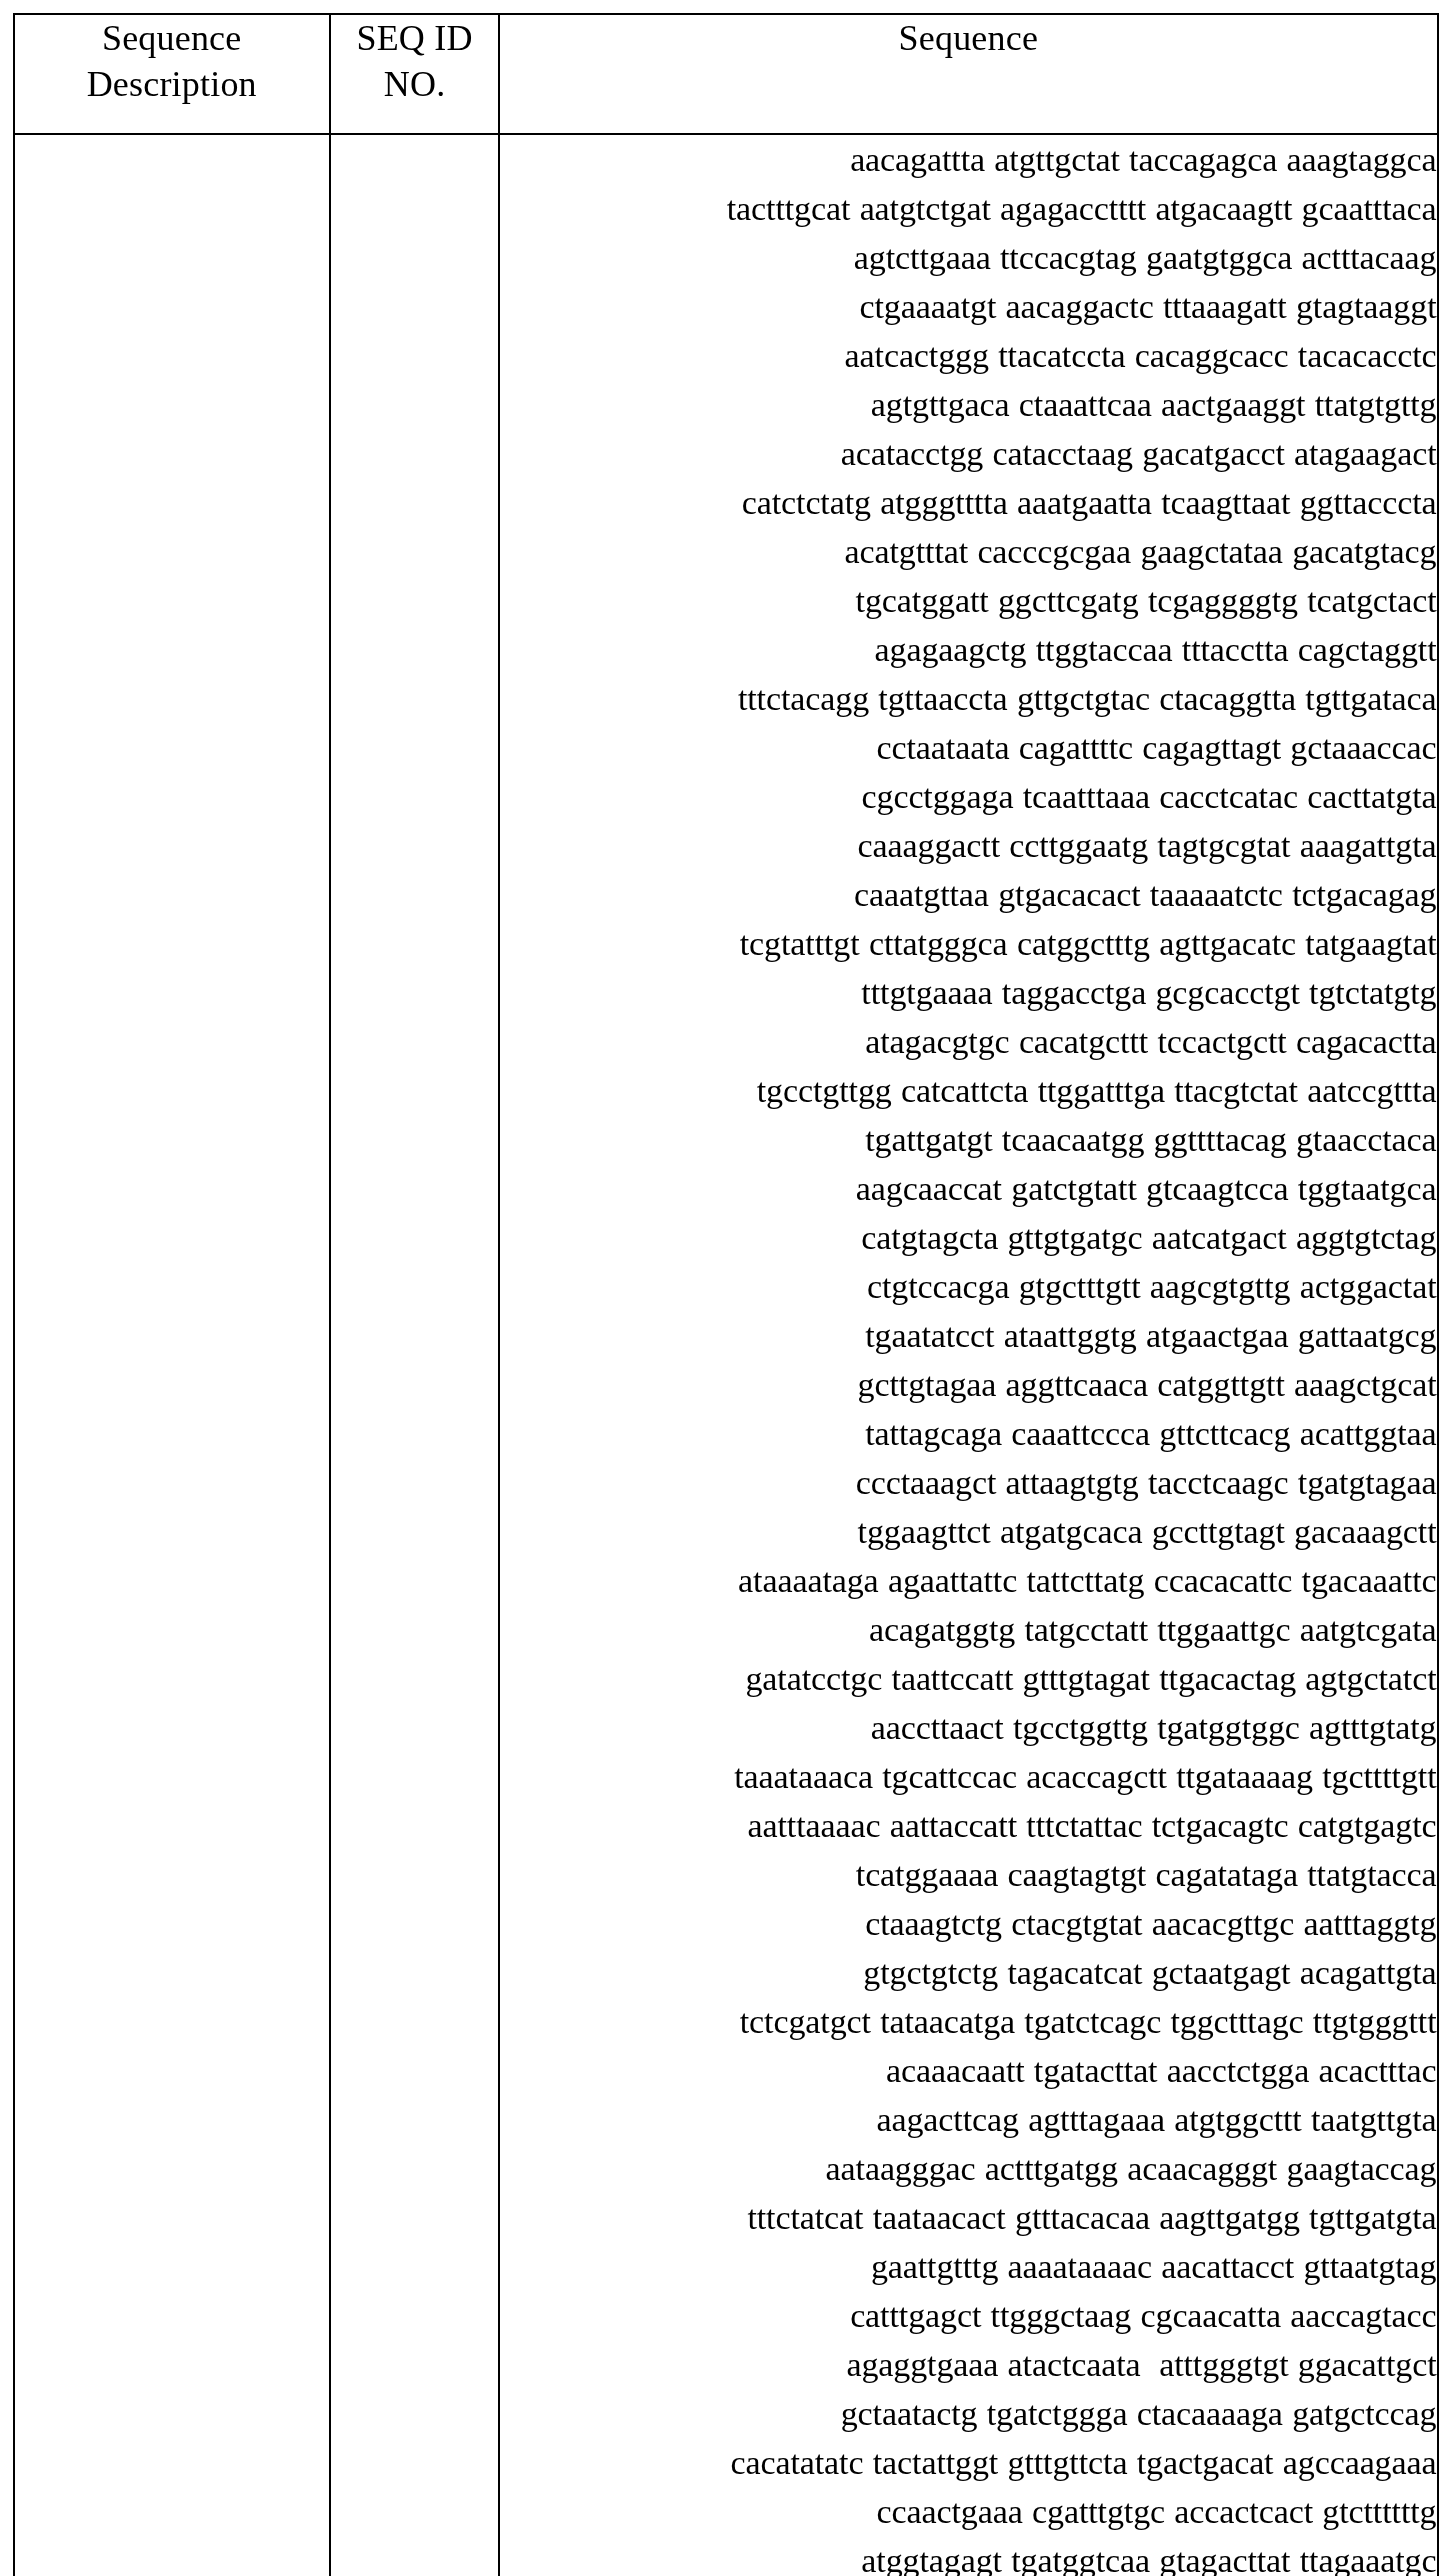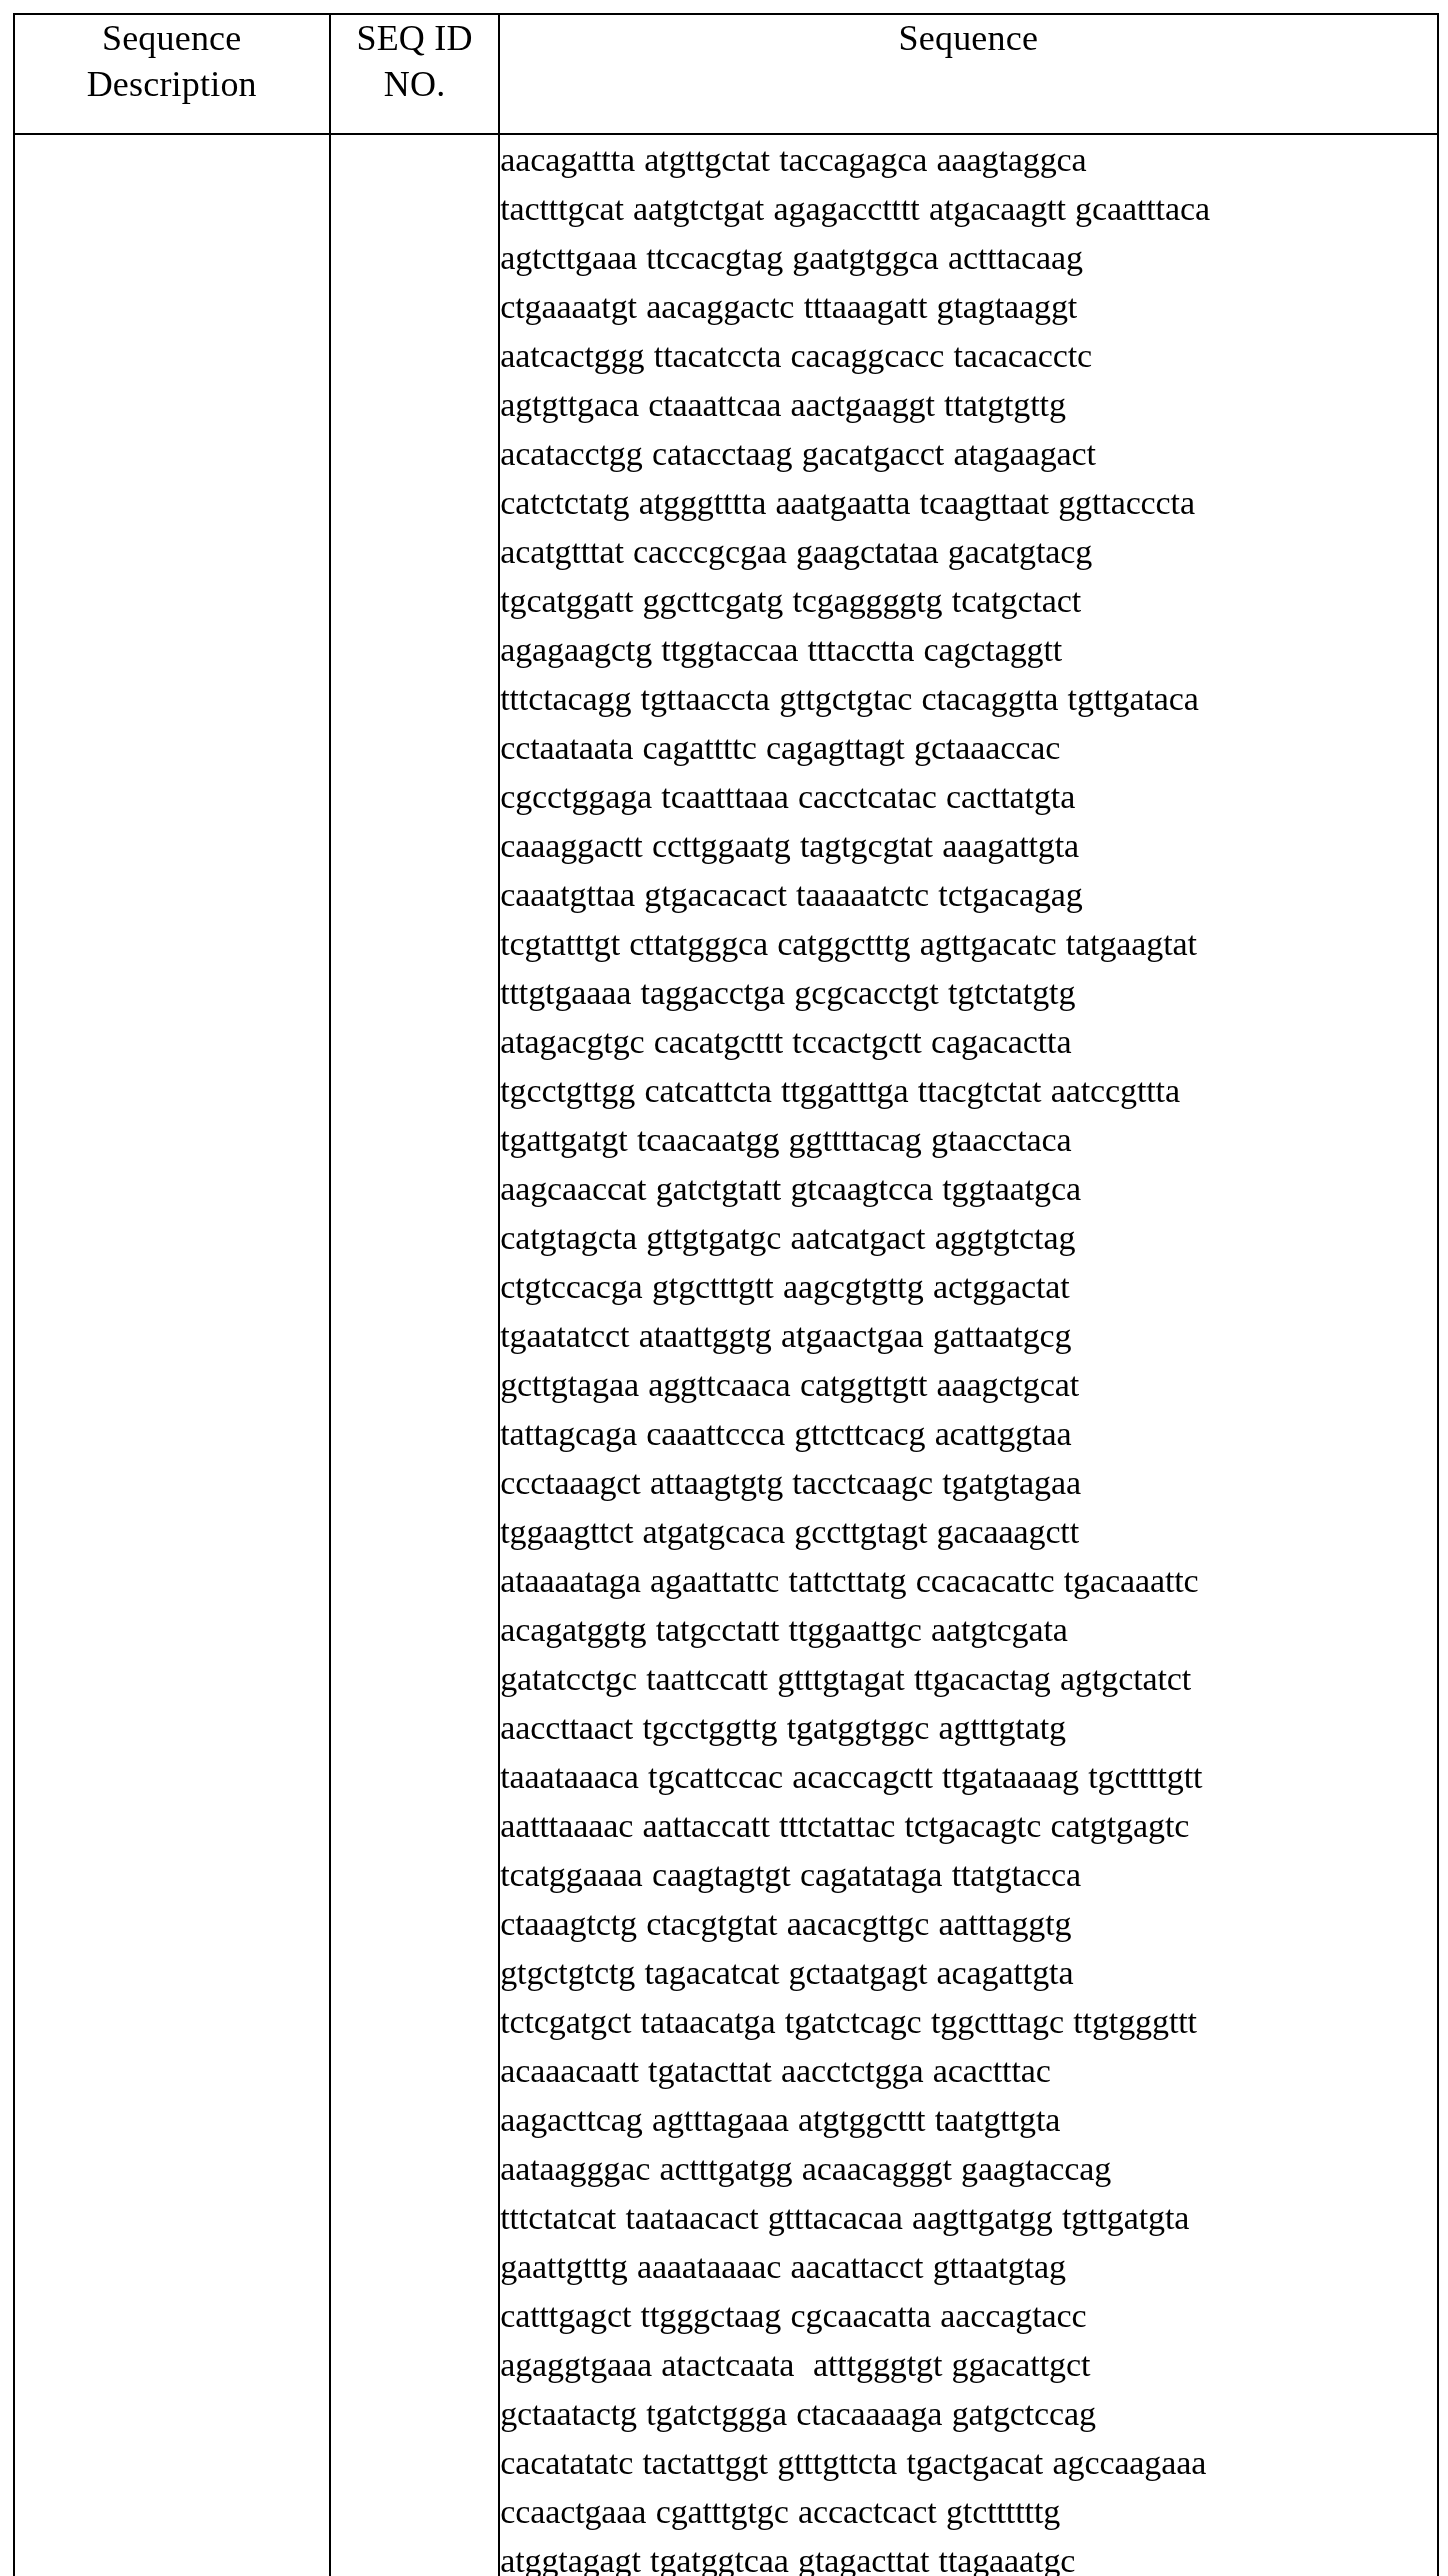--- a/index.html
+++ b/index.html
@@ -76,20 +76,21 @@
   .seq-lines {
     font-size: 34px;
     line-height: 49px;
     letter-spacing: -0.1px;
     white-space: pre;
     word-spacing: 0.9px;
   }
   .seq-line {
     display: block;
     white-space: pre;
+    text-align: right;
   }
 </style>
 </head>
 <body>
 
 <div class="page">
 
   <table class="seq-table">
     <colgroup>
       <col class="col-desc">

